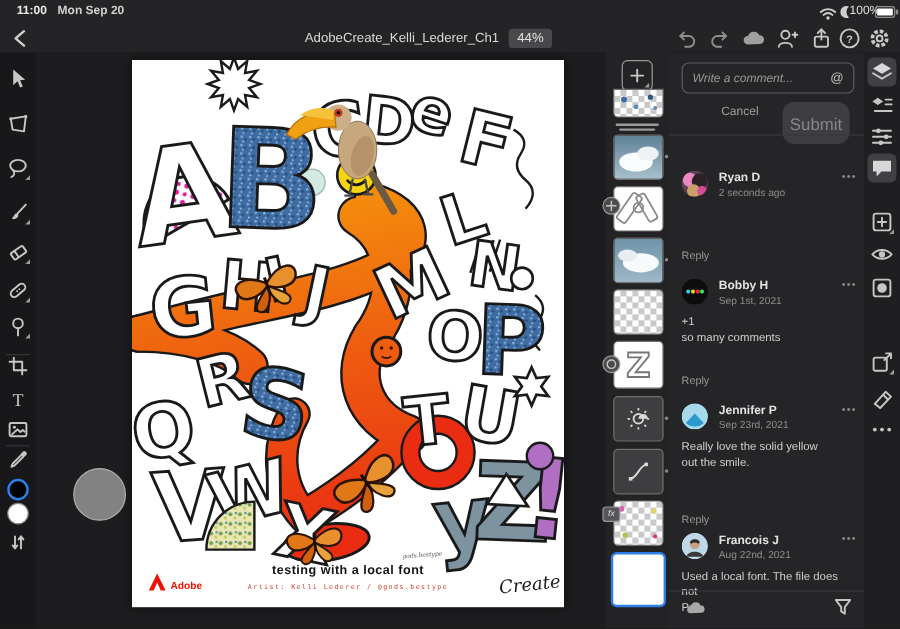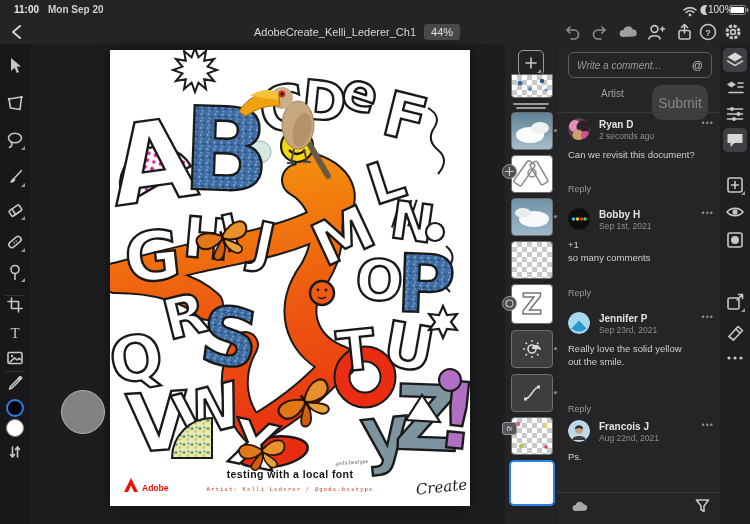--- a/index.html
+++ b/index.html
@@ -48,21 +48,21 @@
 
   
   .comments{left:557px;top:44px;width:163px;height:480px;background:#252528;}
   .cmt-inputwrap{left:11px;top:8px;width:144px;height:26px;border:1px solid #5d5d60;border-radius:6px;box-sizing:border-box;display:flex;align-items:center;}
   .cmt-input{flex:1;min-width:0;background:transparent;border:none;outline:none;color:#d8d8d8;font-size:10px;padding:0 4px 0 8px;font-family:"Liberation Sans",sans-serif;}
   .cmt-input::placeholder{color:#9a9a9a;font-style:italic;}
   .cmt-at{color:#c0c0c0;font-size:11px;padding-right:8px;}
   .cancel-btn{left:44px;top:44px;font-size:10px;color:#a0a0a0;}
   .submit-btn{left:95px;top:41px;width:56px;height:35px;border-radius:10px;background:#3e3e41;color:#87878a;font-size:14px;display:flex;align-items:center;justify-content:center;}
   .cdiv{left:0;width:163px;height:1px;background:#39393c;}
-  .comment{left:11px;width:146px;}
+  .comment{left:11px;width:146px;margin-top:24px;}
   .avatar{position:absolute;left:0;top:0;width:22px;height:22px;border-radius:50%;overflow:hidden;}
   .c-author{position:absolute;left:31px;top:1px;font-size:10px;font-weight:bold;color:#e3e3e3;}
   .c-time{position:absolute;left:31px;top:13px;font-size:8.5px;color:#8f8f8f;}
   .c-dots{position:absolute;right:0;top:0;font-size:9px;color:#8a8a8a;letter-spacing:1px;}
   .c-body{position:absolute;left:0;top:30px;}
   .c-line{font-size:9.5px;color:#cfcfcf;line-height:13px;}
   .c-reply{font-size:9px;color:#9a9a9a;position:absolute;left:0;}
 
   
   .rail{left:720px;top:44px;width:30px;height:480px;background:#1f1f21;}
@@ -495,40 +495,37 @@
     <div class="abs fxbadge" style="top:378px;">fx</div>
 
     <div class="abs" style="left:4px;top:416px;width:46px;height:46px;border:2px solid #2d7fe8;border-radius:5px;background:#ffffff;box-sizing:border-box;"></div>
   </div>
 
   <div class="abs comments">
     <div class="abs cmt-inputwrap">
       <input class="cmt-input" placeholder="Write a comment..." style="">
       <span class="cmt-at">@</span>
     </div>
-    <div class="abs cancel-btn">Artist</div>
+    <div class="abs cancel-btn">Cancel</div>
     <div class="abs submit-btn">Submit</div>
     <div class="abs cdiv" style="top:68px;"></div>
 
     <div class="abs comment" style="top:74px;height:90px;">
       <div class="avatar">
         <svg width="22" height="22">
             <circle cx="11" cy="11" r="11" fill="#5a4050"></circle>
             <circle cx="7" cy="8" r="6" fill="#e889c0"></circle>
             <circle cx="15" cy="9" r="6.5" fill="#2a2226"></circle>
             <circle cx="10" cy="17" r="5.5" fill="#caa06a"></circle>
             <circle cx="17" cy="17" r="4" fill="#d84a98"></circle>
           </svg>
       </div>
       <div class="c-author">Ryan D</div>
       <div class="c-time">2 seconds ago</div>
       <div class="c-dots">•••</div>
-      <div class="c-body">
-          <div class="c-line">Can we revisit this document?</div>
-        </div>
       <div class="c-reply" style="top:66px;">Reply</div>
     </div>
 
     <div class="abs comment" style="top:164px;height:104px;">
       <div class="avatar">
         <svg width="22" height="22">
             <circle cx="11" cy="11" r="11" fill="#0d0d0d"></circle>
             <circle cx="5.5" cy="11" r="1.7" fill="#30c8f0"></circle>
             <circle cx="9.5" cy="11" r="1.7" fill="#f0d020"></circle>
             <circle cx="13.5" cy="11" r="1.7" fill="#e83030"></circle>
@@ -568,20 +565,21 @@
             <circle cx="11" cy="11" r="11" fill="#bdd9e8"></circle>
             <circle cx="11" cy="9.5" r="4.2" fill="#c8a184"></circle>
             <path d="M6.8 8 A4.6 4.6 0 0 1 15.2 8 L14 9.2 A3.6 2.6 0 0 0 8 9.2 Z" fill="#2a2a2a"></path>
             <path d="M4 20 C5 14.5 17 14.5 18 20 Z" fill="#3a3a3a"></path>
           </svg>
       </div>
       <div class="c-author">Francois J</div>
       <div class="c-time">Aug 22nd, 2021</div>
       <div class="c-dots">•••</div>
       <div class="c-body">
+          <div class="c-line">Used a local font. The file does not</div>
           <div class="c-line">Ps.</div>
         </div>
     </div>
 
     <div class="abs cdiv" style="top:448px;"></div>
     <div class="abs" style="left:14px;top:456px;">
       <svg width="18" height="13">
           <path d="M4.5 11 a3 3 0 0 1 .3-6 a4.2 4.2 0 0 1 8-.5 a3 3 0 0 1 .5 6.2 Z" fill="#a8a8a8"></path>
         </svg>
     </div>

